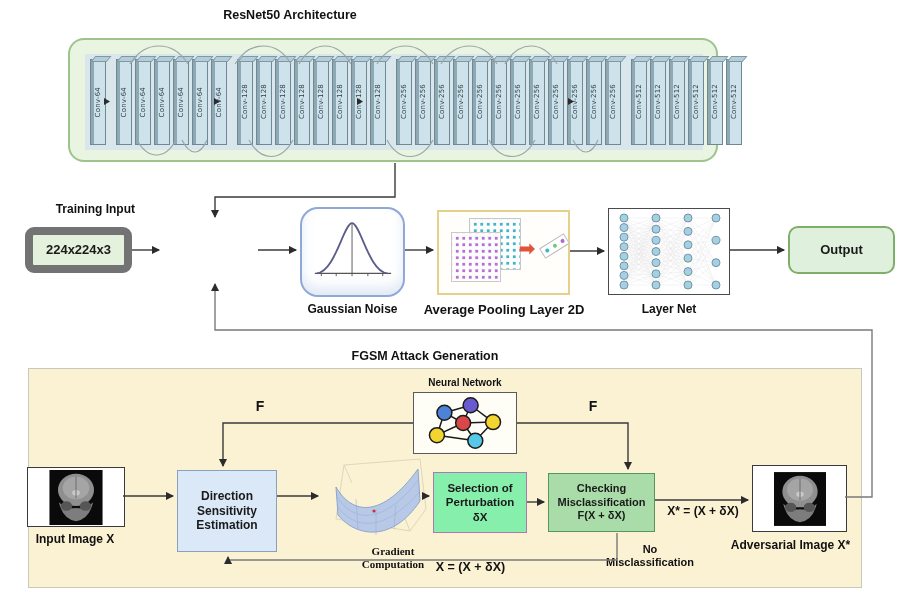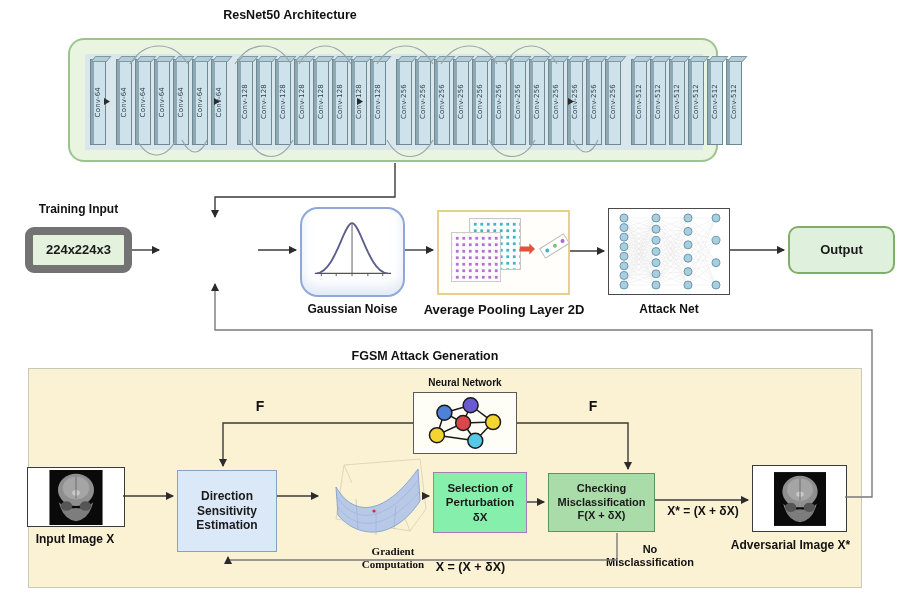--- a/index.html
+++ b/index.html
@@ -182,21 +182,21 @@
       <path d="M488,86 C496,102 506,102 513,86"></path>
     </g>
     <g fill="#2c2c2c">
       <polygon points="19,44 25,47.5 19,51"></polygon>
       <polygon points="129,44 135,47.5 129,51"></polygon>
       <polygon points="272,44 278,47.5 272,51"></polygon>
       <polygon points="483,44 489,47.5 483,51"></polygon>
     </g>
   </svg>
 
-  <div class="lbl" style="left:22px;top:202px;width:113px;font-size:12px;">Training Input</div>
+  <div class="lbl" style="left:22px;top:202px;width:113px;font-size:12px;text-align:right;">Training Input</div>
   <div class="box input-box">224x224x3</div>
 
   <div class="box gaussian-box">
     <svg width="97" height="80" viewBox="0 0 101 86">
       <line x1="10" y1="66" x2="92" y2="66" stroke="#555" stroke-width="1.5"></line>
       <line x1="17" y1="66" x2="17" y2="69" stroke="#555" stroke-width="1"></line>
       <line x1="33" y1="66" x2="33" y2="69" stroke="#555" stroke-width="1"></line>
       <line x1="50" y1="66" x2="50" y2="69" stroke="#555" stroke-width="1"></line>
       <line x1="67" y1="66" x2="67" y2="69" stroke="#555" stroke-width="1"></line>
       <line x1="83" y1="66" x2="83" y2="69" stroke="#555" stroke-width="1"></line>
@@ -362,21 +362,21 @@
         <circle cx="78" cy="34.8" r="4" fill="#a8cfe0" stroke="#6d97ad"></circle>
         <circle cx="78" cy="48.2" r="4" fill="#a8cfe0" stroke="#6d97ad"></circle>
         <circle cx="78" cy="61.6" r="4" fill="#a8cfe0" stroke="#6d97ad"></circle>
         <circle cx="78" cy="75" r="4" fill="#a8cfe0" stroke="#6d97ad"></circle>
         <circle cx="106" cy="8" r="4" fill="#a8cfe0" stroke="#6d97ad"></circle>
         <circle cx="106" cy="30.333333333333332" r="4" fill="#a8cfe0" stroke="#6d97ad"></circle>
         <circle cx="106" cy="52.666666666666664" r="4" fill="#a8cfe0" stroke="#6d97ad"></circle>
         <circle cx="106" cy="75" r="4" fill="#a8cfe0" stroke="#6d97ad"></circle>
       </svg>
   </div>
-  <div class="lbl" style="left:608px;top:302px;width:122px;font-size:12px;">Attack Net</div>
+  <div class="lbl" style="left:608px;top:302px;width:122px;font-size:12px;">Layer Net</div>
 
   <div class="box output-box">Output</div>
 
   <div class="lbl" style="left:275px;top:349px;width:300px;font-size:12.5px;">FGSM Attack Generation</div>
   <div class="box fgsm-box"></div>
 
   <div class="lbl" style="left:400px;top:377px;width:130px;font-size:10px;font-weight:600;">Neural Network</div>
   <div class="box nn-box">
     <svg width="100" height="58" viewBox="0 0 104 62">
         <line x1="30" y1="20" x2="58" y2="12" stroke="#1a1a1a" stroke-width="1.6"></line>

